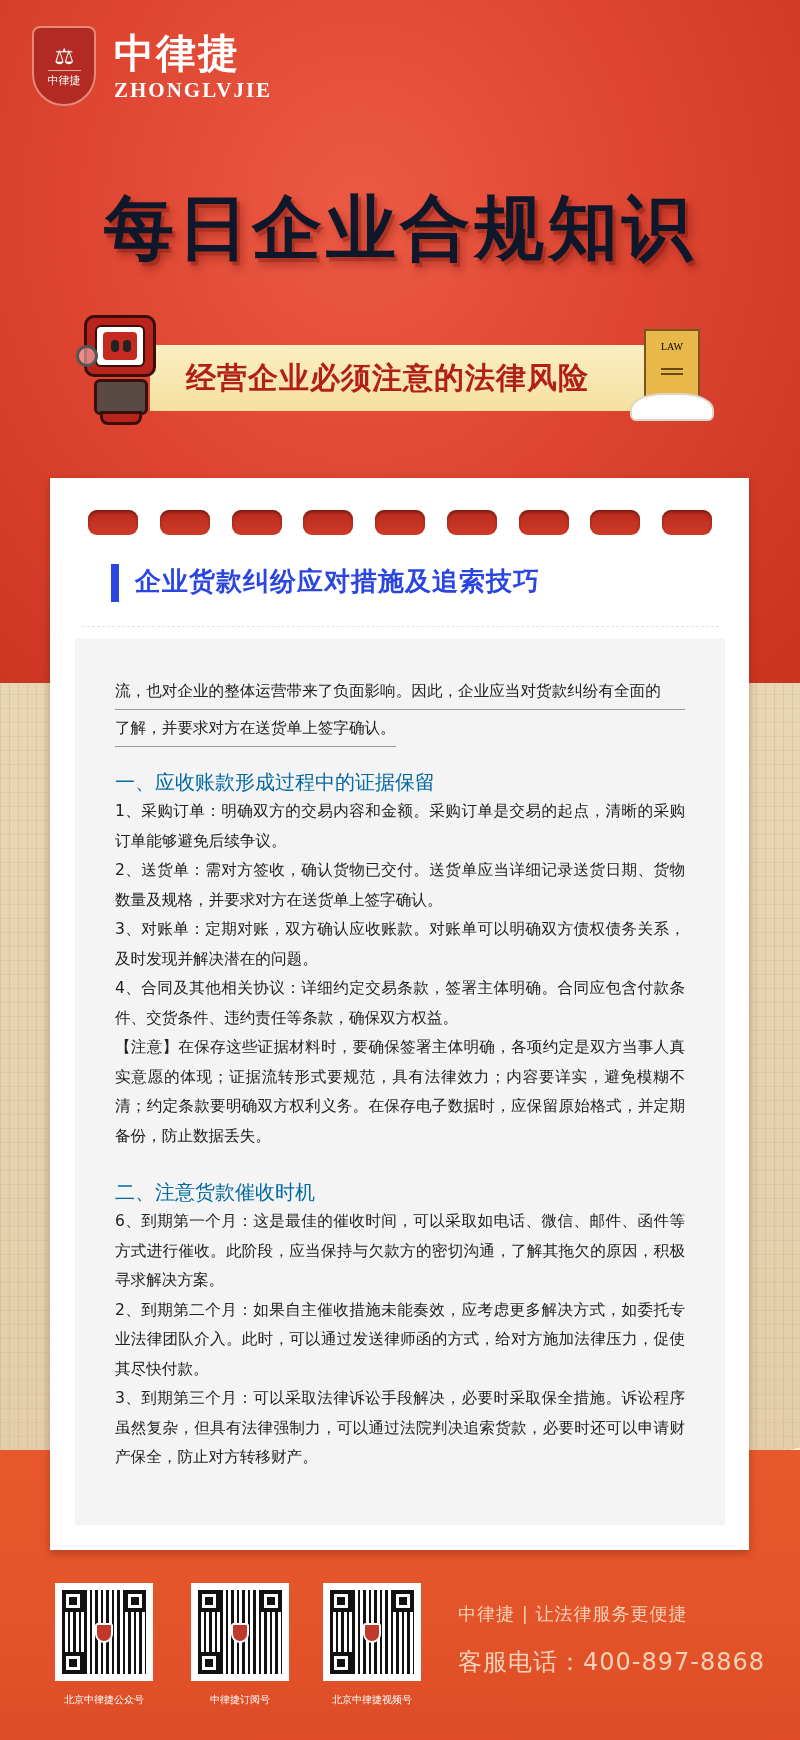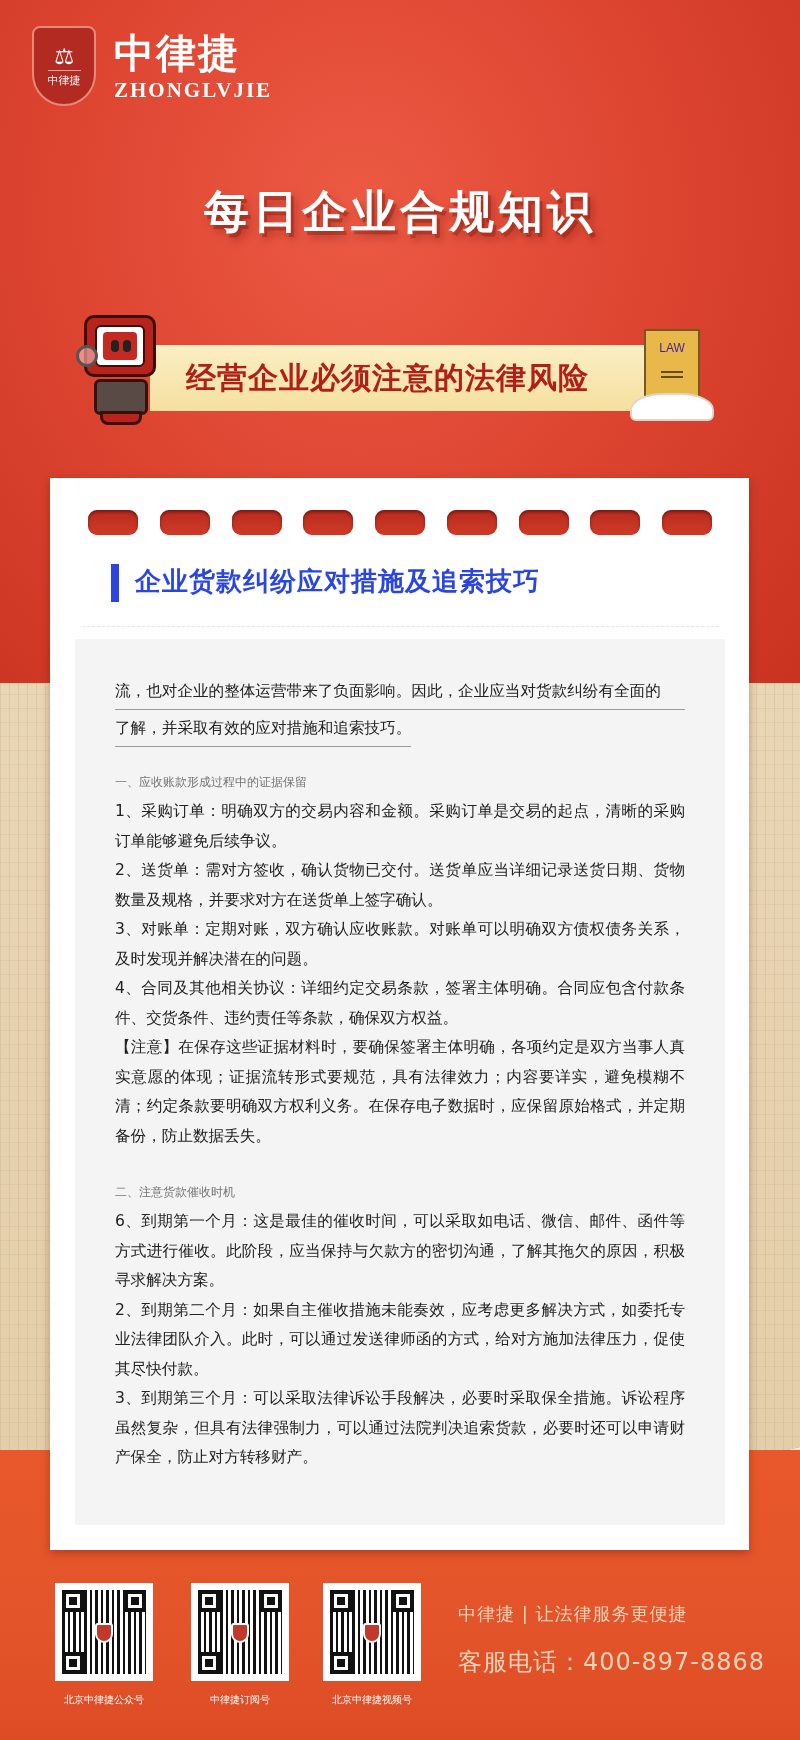--- a/index.html
+++ b/index.html
@@ -41,21 +41,21 @@
     align-items: center; justify-content: center; color: #fff;
   }
   .brand-badge .scale { font-size: 22px; line-height: 26px; }
   .brand-badge .mini { font-size: 11px; border-top: 1px solid #e9a89c; padding-top: 2px; font-family: "DejaVu Serif", serif; }
   .brand-text { margin-left: 18px; color: #fff; }
   .brand-cn { font-family: "DejaVu Serif", "Liberation Serif", serif; font-size: 40px; font-weight: bold; letter-spacing: 2px; line-height: 46px; }
   .brand-en { font-family: "Liberation Serif", "DejaVu Serif", serif; font-size: 21px; font-weight: bold; letter-spacing: 2px; margin-top: 2px; }
 
   .hero-title {
     position: absolute; left: 0; top: 182px; width: 800px; text-align: center; z-index: 2;
-    font-size: 45px; font-weight: bold; color: #ffffff; letter-spacing: 4px;
+    font-size: 70px; font-weight: bold; color: #0f172a; letter-spacing: 4px;
     text-shadow: 3px 4px 0 rgba(120,20,10,0.35), 5px 7px 8px rgba(90,10,0,0.35);
   }
 
   
   .ribbon {
     position: absolute; left: 150px; top: 345px; width: 500px; height: 66px; z-index: 2;
     background: linear-gradient(180deg, #fbeec3, #f5e0a0);
     display: flex; align-items: center; padding-left: 36px;
   }
   .ribbon-text { font-size: 30px; font-weight: bold; color: #b01f18; letter-spacing: 1px; }
@@ -71,21 +71,21 @@
   .mascot .face { position: absolute; left: 6px; top: 5px; width: 34px; height: 28px; background: #c52a22; border-radius: 4px; }
   .mascot .eye { position: absolute; top: 8px; width: 8px; height: 12px; background: #222; border-radius: 4px; }
   .mascot .glass { position: absolute; left: 2px; top: 40px; width: 22px; height: 22px; border: 3px solid #555; border-radius: 50%; background: rgba(255,190,190,0.6); }
   .mascot .body { position: absolute; left: 20px; top: 74px; width: 54px; height: 36px; background: #5a4a46; border: 3px solid #3a0f0a; border-radius: 6px; }
   .mascot .legs { position: absolute; left: 26px; top: 106px; width: 42px; height: 14px; background: #b8231c; border: 3px solid #3a0f0a; border-radius: 0 0 8px 8px; }
   .lawbook { position: absolute; left: 630px; top: 323px; width: 84px; height: 100px; z-index: 3; }
   .lawbook .cover {
     position: absolute; left: 14px; top: 6px; width: 56px; height: 72px; background: #e8b94a;
     border: 2px solid #7a5520; display: flex; flex-direction: column; align-items: center; padding-top: 10px;
   }
-  .lawbook .law { font-size: 12px; color: #4c1d95; font-family: Liberation Sans, sans-serif; }
+  .lawbook .law { font-size: 10px; color: #000000; font-family: Liberation Serif, serif; }
   .lawbook .lines { margin-top: 16px; width: 22px; height: 7px; border-top: 2px solid #6b4a1a; border-bottom: 2px solid #6b4a1a; }
   .lawbook .pages {
     position: absolute; left: 0; top: 70px; width: 84px; height: 28px; background: #fff; border: 2px solid #e0d6c8;
     border-radius: 40% 40% 6px 6px / 60% 60% 6px 6px;
   }
 
   
   .card {
     position: absolute; left: 50px; top: 478px; width: 699px; height: 1072px; z-index: 2;
     background: #fff; box-shadow: 0 3px 8px rgba(80,20,10,0.35);
@@ -103,21 +103,21 @@
   .panel {
     position: absolute; left: 25px; top: 161px; width: 650px; height: 886px; background: #f4f4f4;
     padding: 34px 40px 0 40px; color: #222; font-size: 15.6px;
   }
   .intro p {
     line-height: 36px; border-bottom: 1px solid #9a9a9a; display: block;
   }
   .intro p.last { display: inline-block; }
   .intro p + p { margin-top: 0; }
   .sec { margin-top: 20px; }
-  .sec-h { color: #737373; font-size: 12px; line-height: 30px; }
+  .sec-h { color: #0369a1; font-size: 20px; line-height: 30px; }
   .sec p { line-height: 29.5px; text-align: justify; }
 </style>
 </head>
 <body>
 
 <div class="bg-red"></div>
 <div class="bg-wood"></div>
 <div class="bg-wood-edge"></div>
 <div class="bg-bottom"></div>
 
@@ -172,21 +172,21 @@
   </div>
   <div class="section-title">
     <span class="title-bar"></span>
     <span class="title-text">企业货款纠纷应对措施及追索技巧</span>
   </div>
   <div class="title-sep"></div>
 
   <div class="panel">
     <div class="intro">
       <p>流，也对企业的整体运营带来了负面影响。因此，企业应当对货款纠纷有全面的</p>
-      <p class="last">了解，并采取有效的应对措施和追索技巧。</p>
+      <p class="last">了解，并要求对方在送货单上签字确认。</p>
     </div>
 
     <div class="sec">
       <div class="sec-h">一、应收账款形成过程中的证据保留</div>
       <p>1、采购订单：明确双方的交易内容和金额。采购订单是交易的起点，清晰的采购订单能够避免后续争议。</p>
       <p>2、送货单：需对方签收，确认货物已交付。送货单应当详细记录送货日期、货物数量及规格，并要求对方在送货单上签字确认。</p>
       <p>3、对账单：定期对账，双方确认应收账款。对账单可以明确双方债权债务关系，及时发现并解决潜在的问题。</p>
       <p>4、合同及其他相关协议：详细约定交易条款，签署主体明确。合同应包含付款条件、交货条件、违约责任等条款，确保双方权益。</p>
       <p>【注意】在保存这些证据材料时，要确保签署主体明确，各项约定是双方当事人真实意愿的体现；证据流转形式要规范，具有法律效力；内容要详实，避免模糊不清；约定条款要明确双方权利义务。在保存电子数据时，应保留原始格式，并定期备份，防止数据丢失。</p>
     </div>

